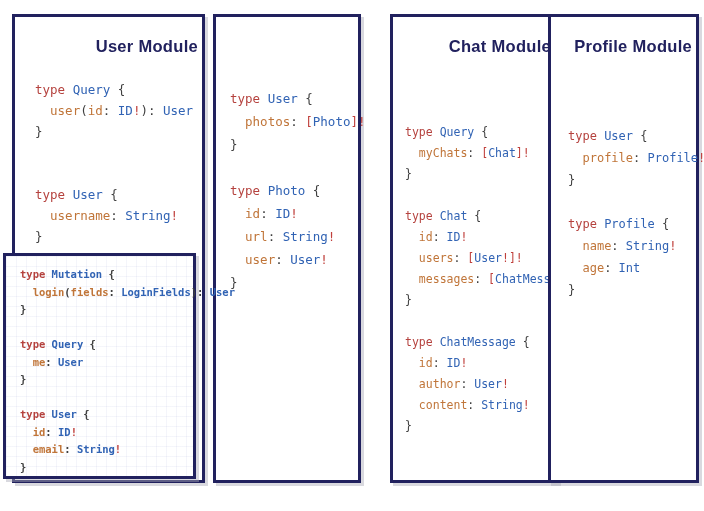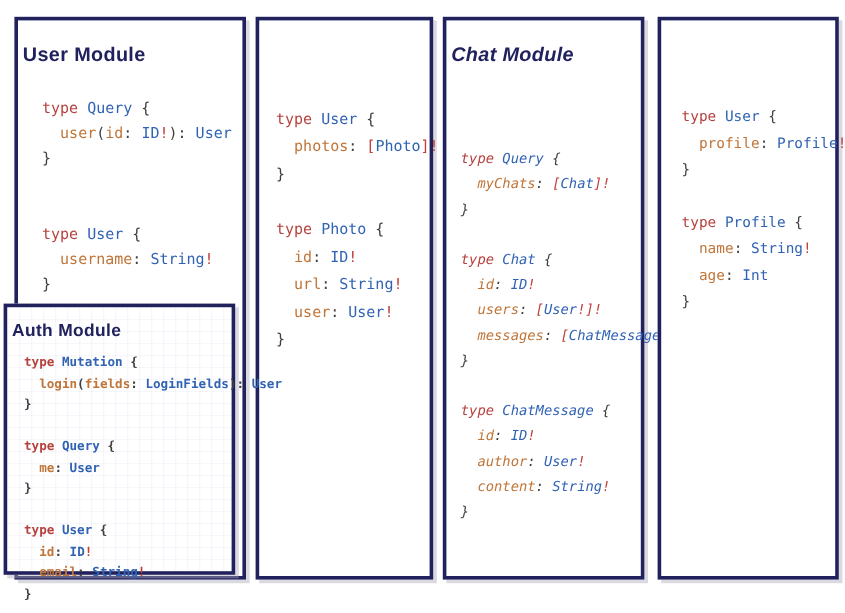--- a/index.html
+++ b/index.html
@@ -17,25 +17,25 @@
   .panel{
     position:absolute;
     top:14px;
     height:469px;
     background:#fff;
     border:3px solid var(--navy);
     box-shadow:3px 3px 0 rgba(170,170,185,.45);
   }
   .panel-user{left:12px;width:193px;}
   .panel-gallery{left:213px;width:148px;}
-  .panel-chat{left:369px;width:168px;font-style:italic;}
+  .panel-chat{left:390px;width:168px;}
   .panel-profile{left:548px;width:151px;}
   .panel-title{
     margin:20px 4px 0;
-    text-align:left;
+    text-align:right;
     font-size:16.5px;
     font-weight:700;
     letter-spacing:.3px;
     color:var(--navy);
   }
   .authbox{
     position:absolute;
     left:3px; top:253px;
     width:193px; height:226px;
     border:3px solid var(--navy);
@@ -76,21 +76,21 @@
   <section class="panel panel-gallery">
     <div class="code code-gallery"><div class="code-line"><span class="c-k">type </span><span class="c-t">User </span><span class="c-p">{</span></div><div class="code-line"><span class="c-p">  </span><span class="c-f">photos</span><span class="c-p">: </span><span class="c-b">[</span><span class="c-t">Photo</span><span class="c-b">]!</span></div><div class="code-line"><span class="c-p">}</span></div><div class="code-line">&nbsp;</div><div class="code-line"><span class="c-k">type </span><span class="c-t">Photo </span><span class="c-p">{</span></div><div class="code-line"><span class="c-p">  </span><span class="c-f">id</span><span class="c-p">: </span><span class="c-t">ID</span><span class="c-b">!</span></div><div class="code-line"><span class="c-p">  </span><span class="c-f">url</span><span class="c-p">: </span><span class="c-t">String</span><span class="c-b">!</span></div><div class="code-line"><span class="c-p">  </span><span class="c-f">user</span><span class="c-p">: </span><span class="c-t">User</span><span class="c-b">!</span></div><div class="code-line"><span class="c-p">}</span></div></div>
   </section>
 
   <section class="panel panel-chat">
     <h2 class="panel-title">Chat Module</h2>
     <div class="code code-chat"><div class="code-line"><span class="c-k">type </span><span class="c-t">Query </span><span class="c-p">{</span></div><div class="code-line"><span class="c-p">  </span><span class="c-f">myChats</span><span class="c-p">: </span><span class="c-b">[</span><span class="c-t">Chat</span><span class="c-b">]!</span></div><div class="code-line"><span class="c-p">}</span></div><div class="code-line">&nbsp;</div><div class="code-line"><span class="c-k">type </span><span class="c-t">Chat </span><span class="c-p">{</span></div><div class="code-line"><span class="c-p">  </span><span class="c-f">id</span><span class="c-p">: </span><span class="c-t">ID</span><span class="c-b">!</span></div><div class="code-line"><span class="c-p">  </span><span class="c-f">users</span><span class="c-p">: </span><span class="c-b">[</span><span class="c-t">User</span><span class="c-b">!]!</span></div><div class="code-line"><span class="c-p">  </span><span class="c-f">messages</span><span class="c-p">: </span><span class="c-b">[</span><span class="c-t">ChatMessage</span><span class="c-b">]!</span></div><div class="code-line"><span class="c-p">}</span></div><div class="code-line">&nbsp;</div><div class="code-line"><span class="c-k">type </span><span class="c-t">ChatMessage </span><span class="c-p">{</span></div><div class="code-line"><span class="c-p">  </span><span class="c-f">id</span><span class="c-p">: </span><span class="c-t">ID</span><span class="c-b">!</span></div><div class="code-line"><span class="c-p">  </span><span class="c-f">author</span><span class="c-p">: </span><span class="c-t">User</span><span class="c-b">!</span></div><div class="code-line"><span class="c-p">  </span><span class="c-f">content</span><span class="c-p">: </span><span class="c-t">String</span><span class="c-b">!</span></div><div class="code-line"><span class="c-p">}</span></div></div>
   </section>
 
   <section class="panel panel-profile">
+    <h2 class="panel-title">Profile Module</h2>
     <div class="code code-profile"><div class="code-line"><span class="c-k">type </span><span class="c-t">User </span><span class="c-p">{</span></div><div class="code-line"><span class="c-p">  </span><span class="c-f">profile</span><span class="c-p">: </span><span class="c-t">Profile</span><span class="c-b">!</span></div><div class="code-line"><span class="c-p">}</span></div><div class="code-line">&nbsp;</div><div class="code-line"><span class="c-k">type </span><span class="c-t">Profile </span><span class="c-p">{</span></div><div class="code-line"><span class="c-p">  </span><span class="c-f">name</span><span class="c-p">: </span><span class="c-t">String</span><span class="c-b">!</span></div><div class="code-line"><span class="c-p">  </span><span class="c-f">age</span><span class="c-p">: </span><span class="c-t">Int</span></div><div class="code-line"><span class="c-p">}</span></div></div>
   </section>
 
   <section class="authbox">
-    <h2 class="panel-title">Auth Module</h2>
     <div class="code code-auth"><div class="code-line"><span class="c-k">type </span><span class="c-t">Mutation </span><span class="c-p">{</span></div><div class="code-line"><span class="c-p">  </span><span class="c-f">login</span><span class="c-p">(</span><span class="c-f">fields</span><span class="c-p">: </span><span class="c-t">LoginFields</span><span class="c-p">): </span><span class="c-t">User</span></div><div class="code-line"><span class="c-p">}</span></div><div class="code-line">&nbsp;</div><div class="code-line"><span class="c-k">type </span><span class="c-t">Query </span><span class="c-p">{</span></div><div class="code-line"><span class="c-p">  </span><span class="c-f">me</span><span class="c-p">: </span><span class="c-t">User</span></div><div class="code-line"><span class="c-p">}</span></div><div class="code-line">&nbsp;</div><div class="code-line"><span class="c-k">type </span><span class="c-t">User </span><span class="c-p">{</span></div><div class="code-line"><span class="c-p">  </span><span class="c-f">id</span><span class="c-p">: </span><span class="c-t">ID</span><span class="c-b">!</span></div><div class="code-line"><span class="c-p">  </span><span class="c-f">email</span><span class="c-p">: </span><span class="c-t">String</span><span class="c-b">!</span></div><div class="code-line"><span class="c-p">}</span></div></div>
   </section>
 
 </div>
 
 </body></html>

